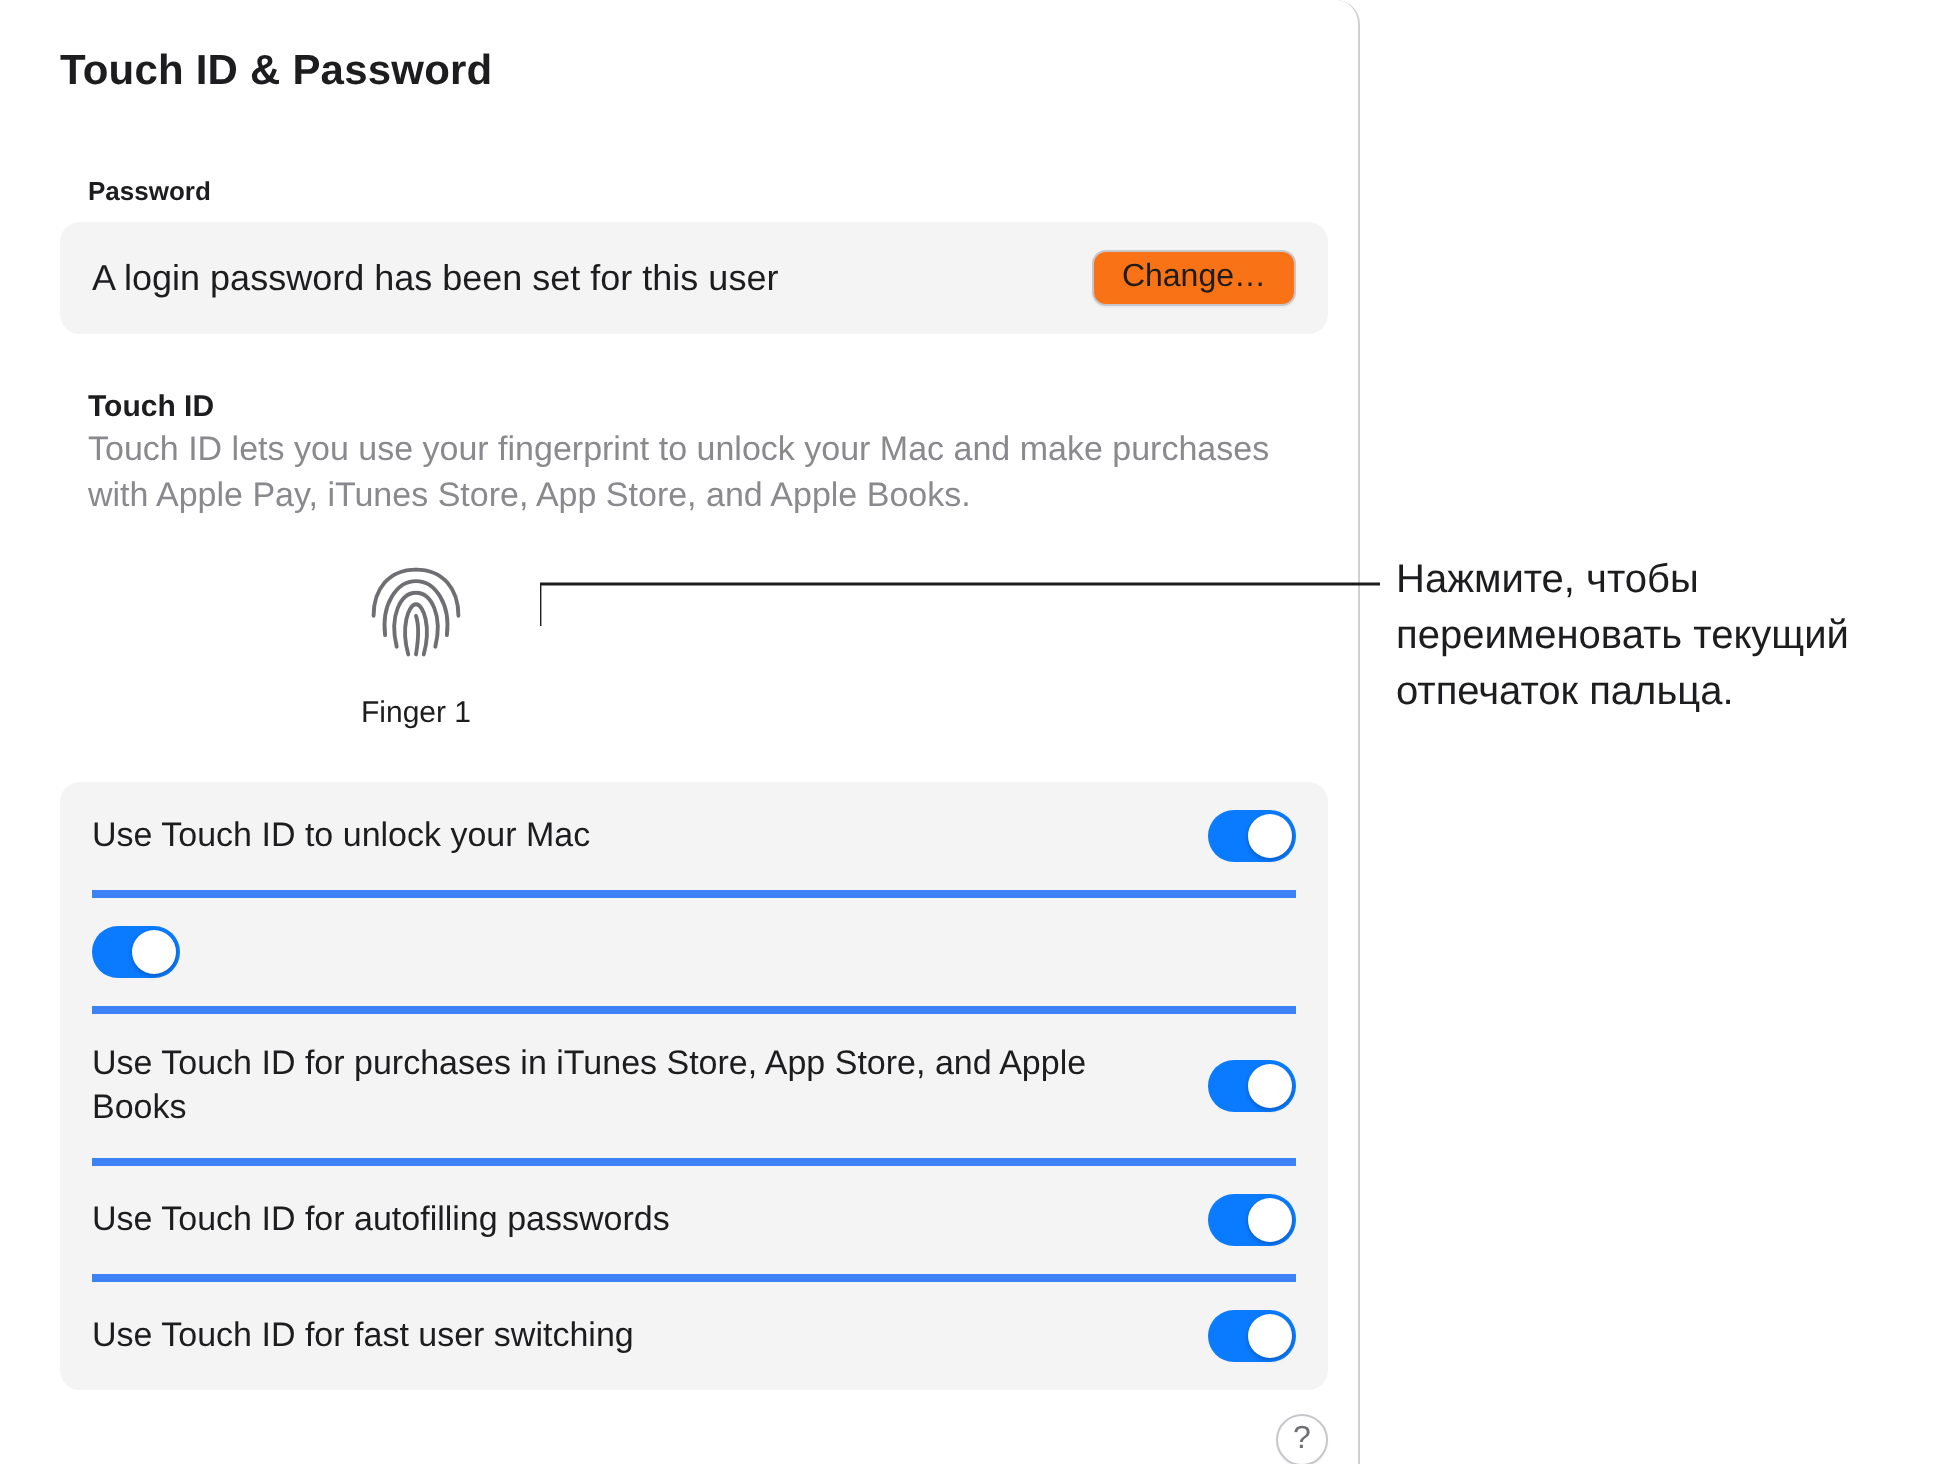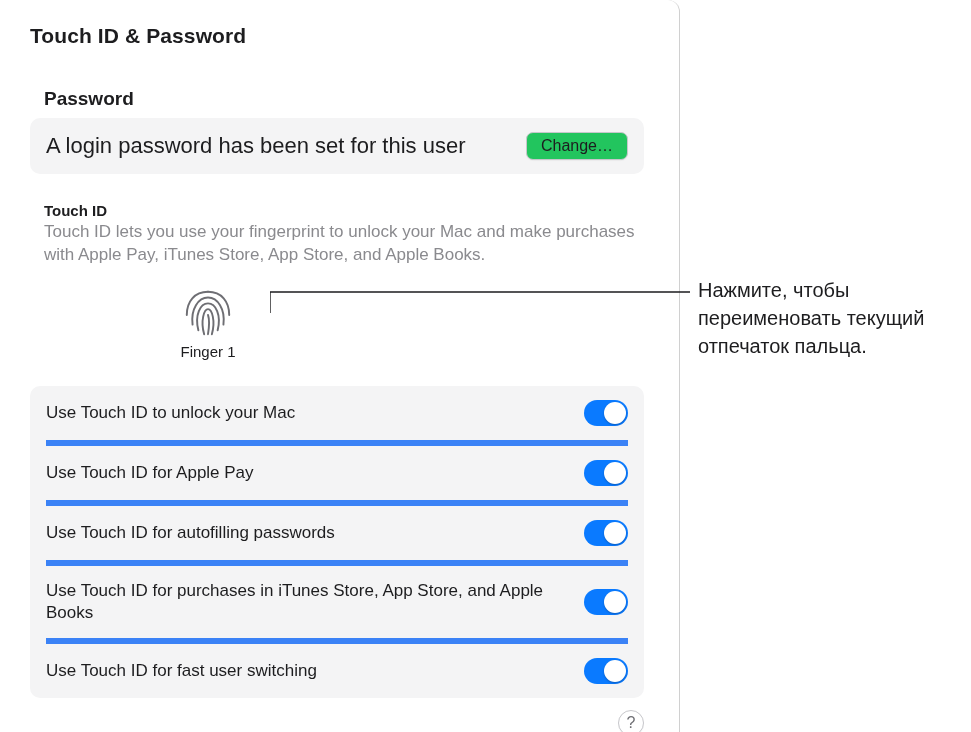--- a/index.html
+++ b/index.html
@@ -13,49 +13,49 @@
       overflow: hidden;
     }
     .panel {
       position: absolute;
       left: 0;
       top: 0;
       width: 680px;
       height: 732px;
       border-right: 1px solid #d0d0d0;
       border-top-right-radius: 12px;
-      padding: 24px 35px 10px 30px;
+      padding: 24px 15px 10px 30px;
     }
     .panel-title {
       font-size: 21px;
       font-weight: 700;
       margin-bottom: 40px;
       letter-spacing: 0.1px;
     }
 
     .section-label {
-      font-size: 19px;
+      font-size: 13px;
       font-weight: 600;
       margin-left: 14px;
       margin-bottom: 8px;
     }
 
     
     .card {
       background: #f4f4f5;
       border-radius: 10px;
       padding: 14px 16px;
       display: flex;
       align-items: center;
       justify-content: space-between;
       margin-bottom: 28px;
     }
-    .card-text { font-size: 22px; }
+    .card-text { font-size: 18px; }
     .mac-button {
-      background: #22c55e;
+      background: #f97316;
       border: 1px solid #c7c7cb;
       border-radius: 7px;
       padding: 4px 14px;
       font-size: 16px;
       color: #1d1d1f;
       box-shadow: 0 1px 1px rgba(0,0,0,0.04);
     }
 
     
     .touchid-header { margin-left: 14px; margin-bottom: 18px; }
@@ -70,21 +70,21 @@
     .fingerprints {
       display: flex;
       gap: 70px;
       margin-left: 150px;
       margin-bottom: 26px;
     }
     .fp-item {
       display: flex;
       flex-direction: column;
       align-items: center;
-      gap: 2px;
+      gap: 14px;
     }
     .fp-circle {
       width: 56px;
       height: 56px;
       border-radius: 50%;
       display: flex;
       align-items: center;
       justify-content: center;
     }
     .fp-circle.add {
@@ -96,21 +96,21 @@
     .toggle-list {
       background: #f4f4f5;
       border-radius: 10px;
       padding: 0 16px;
     }
     .toggle-row {
       display: flex;
       align-items: center;
       justify-content: space-between;
       padding: 14px 0;
-      border-bottom: 6px solid #3b82f6;
+      border-bottom: 4px solid #3b82f6;
       gap: 20px;
     }
     .toggle-row:last-child { border-bottom: none; }
     .toggle-label { font-size: 17px; line-height: 1.3; max-width: 500px; }
     .toggle {
       width: 44px;
       height: 26px;
       background: #0a7aff;
       border-radius: 13px;
       position: relative;
@@ -200,29 +200,28 @@
       <div class="fp-label">Finger 1</div>
     </div>
   </div>
 
   <div class="toggle-list">
     <div class="toggle-row">
       <div class="toggle-label">Use Touch ID to unlock your Mac</div>
       <div class="toggle"></div>
     </div>
     <div class="toggle-row">
-      <div class="toggle-label">Use Touch ID for Apple Pay</div>
+      <div class="toggle"></div>
+    </div>
+    <div class="toggle-row">
+      <div class="toggle-label">Use Touch ID for purchases in iTunes Store, App Store, and Apple Books</div>
       <div class="toggle"></div>
     </div>
     <div class="toggle-row">
       <div class="toggle-label">Use Touch ID for autofilling passwords</div>
-      <div class="toggle"></div>
-    </div>
-    <div class="toggle-row">
-      <div class="toggle-label">Use Touch ID for purchases in iTunes Store, App Store, and Apple Books</div>
       <div class="toggle"></div>
     </div>
     <div class="toggle-row">
       <div class="toggle-label">Use Touch ID for fast user switching</div>
       <div class="toggle"></div>
     </div>
   </div>
 
   <div class="help-wrap">
     <button class="help-btn">?</button>

